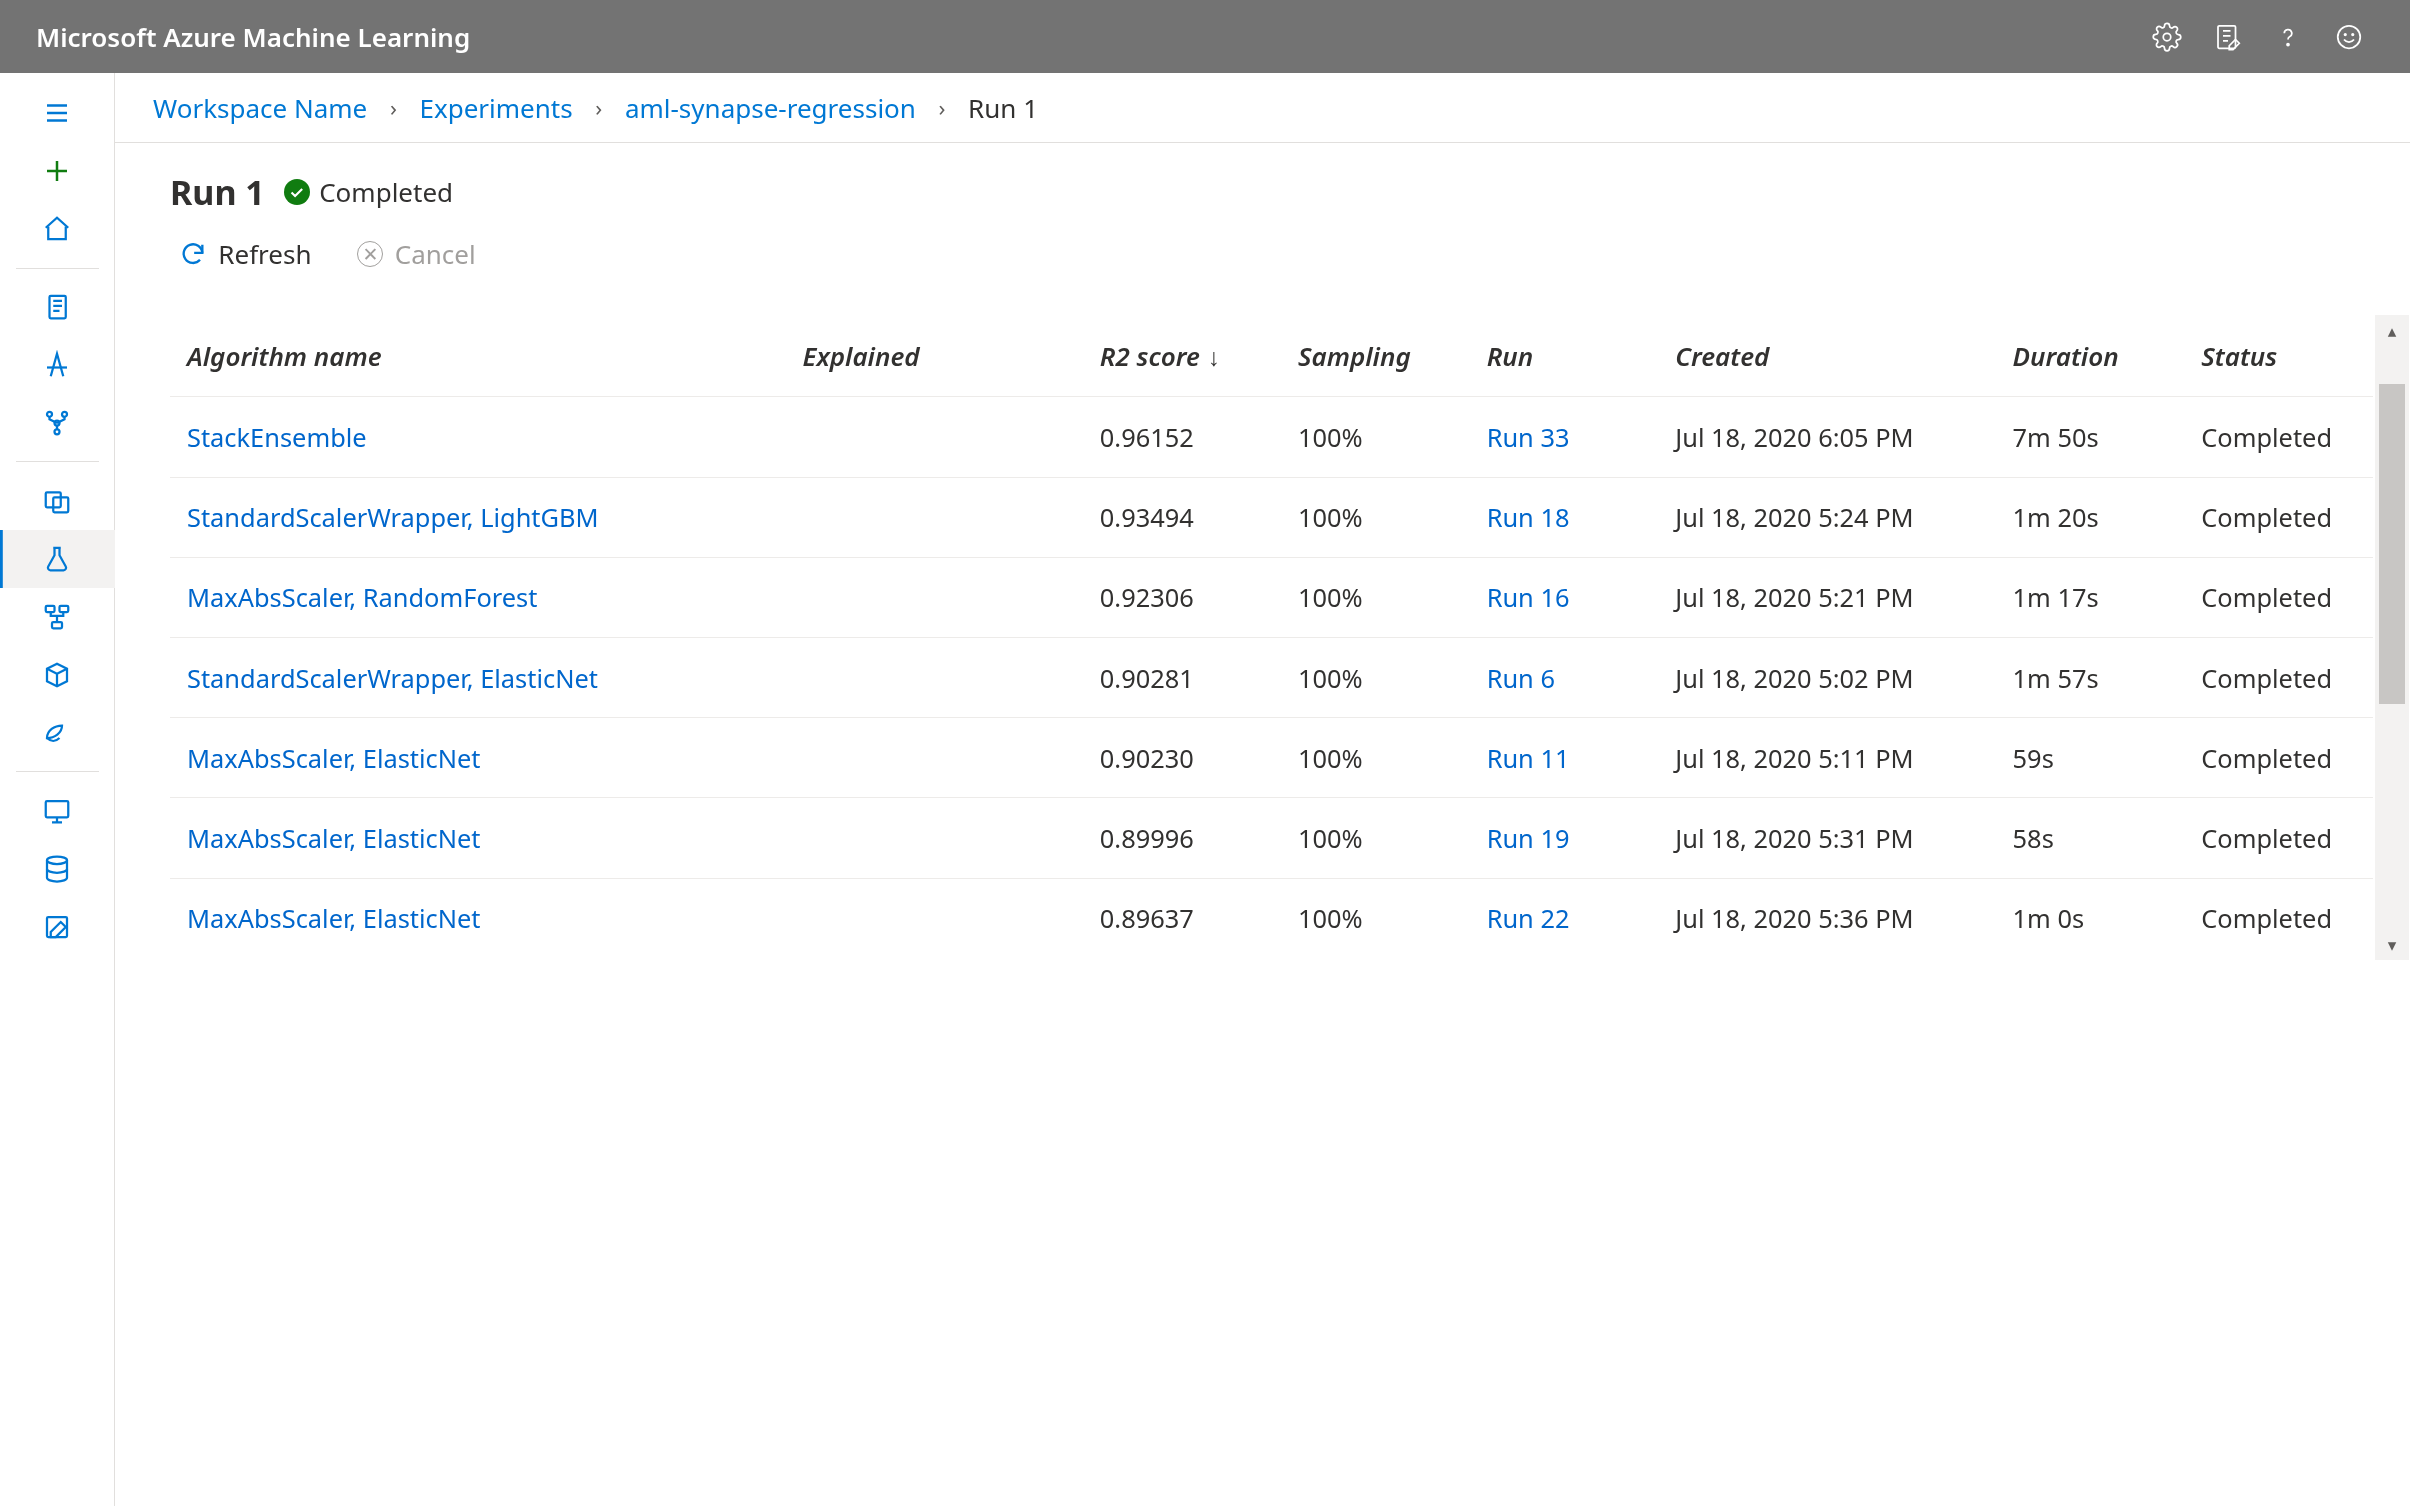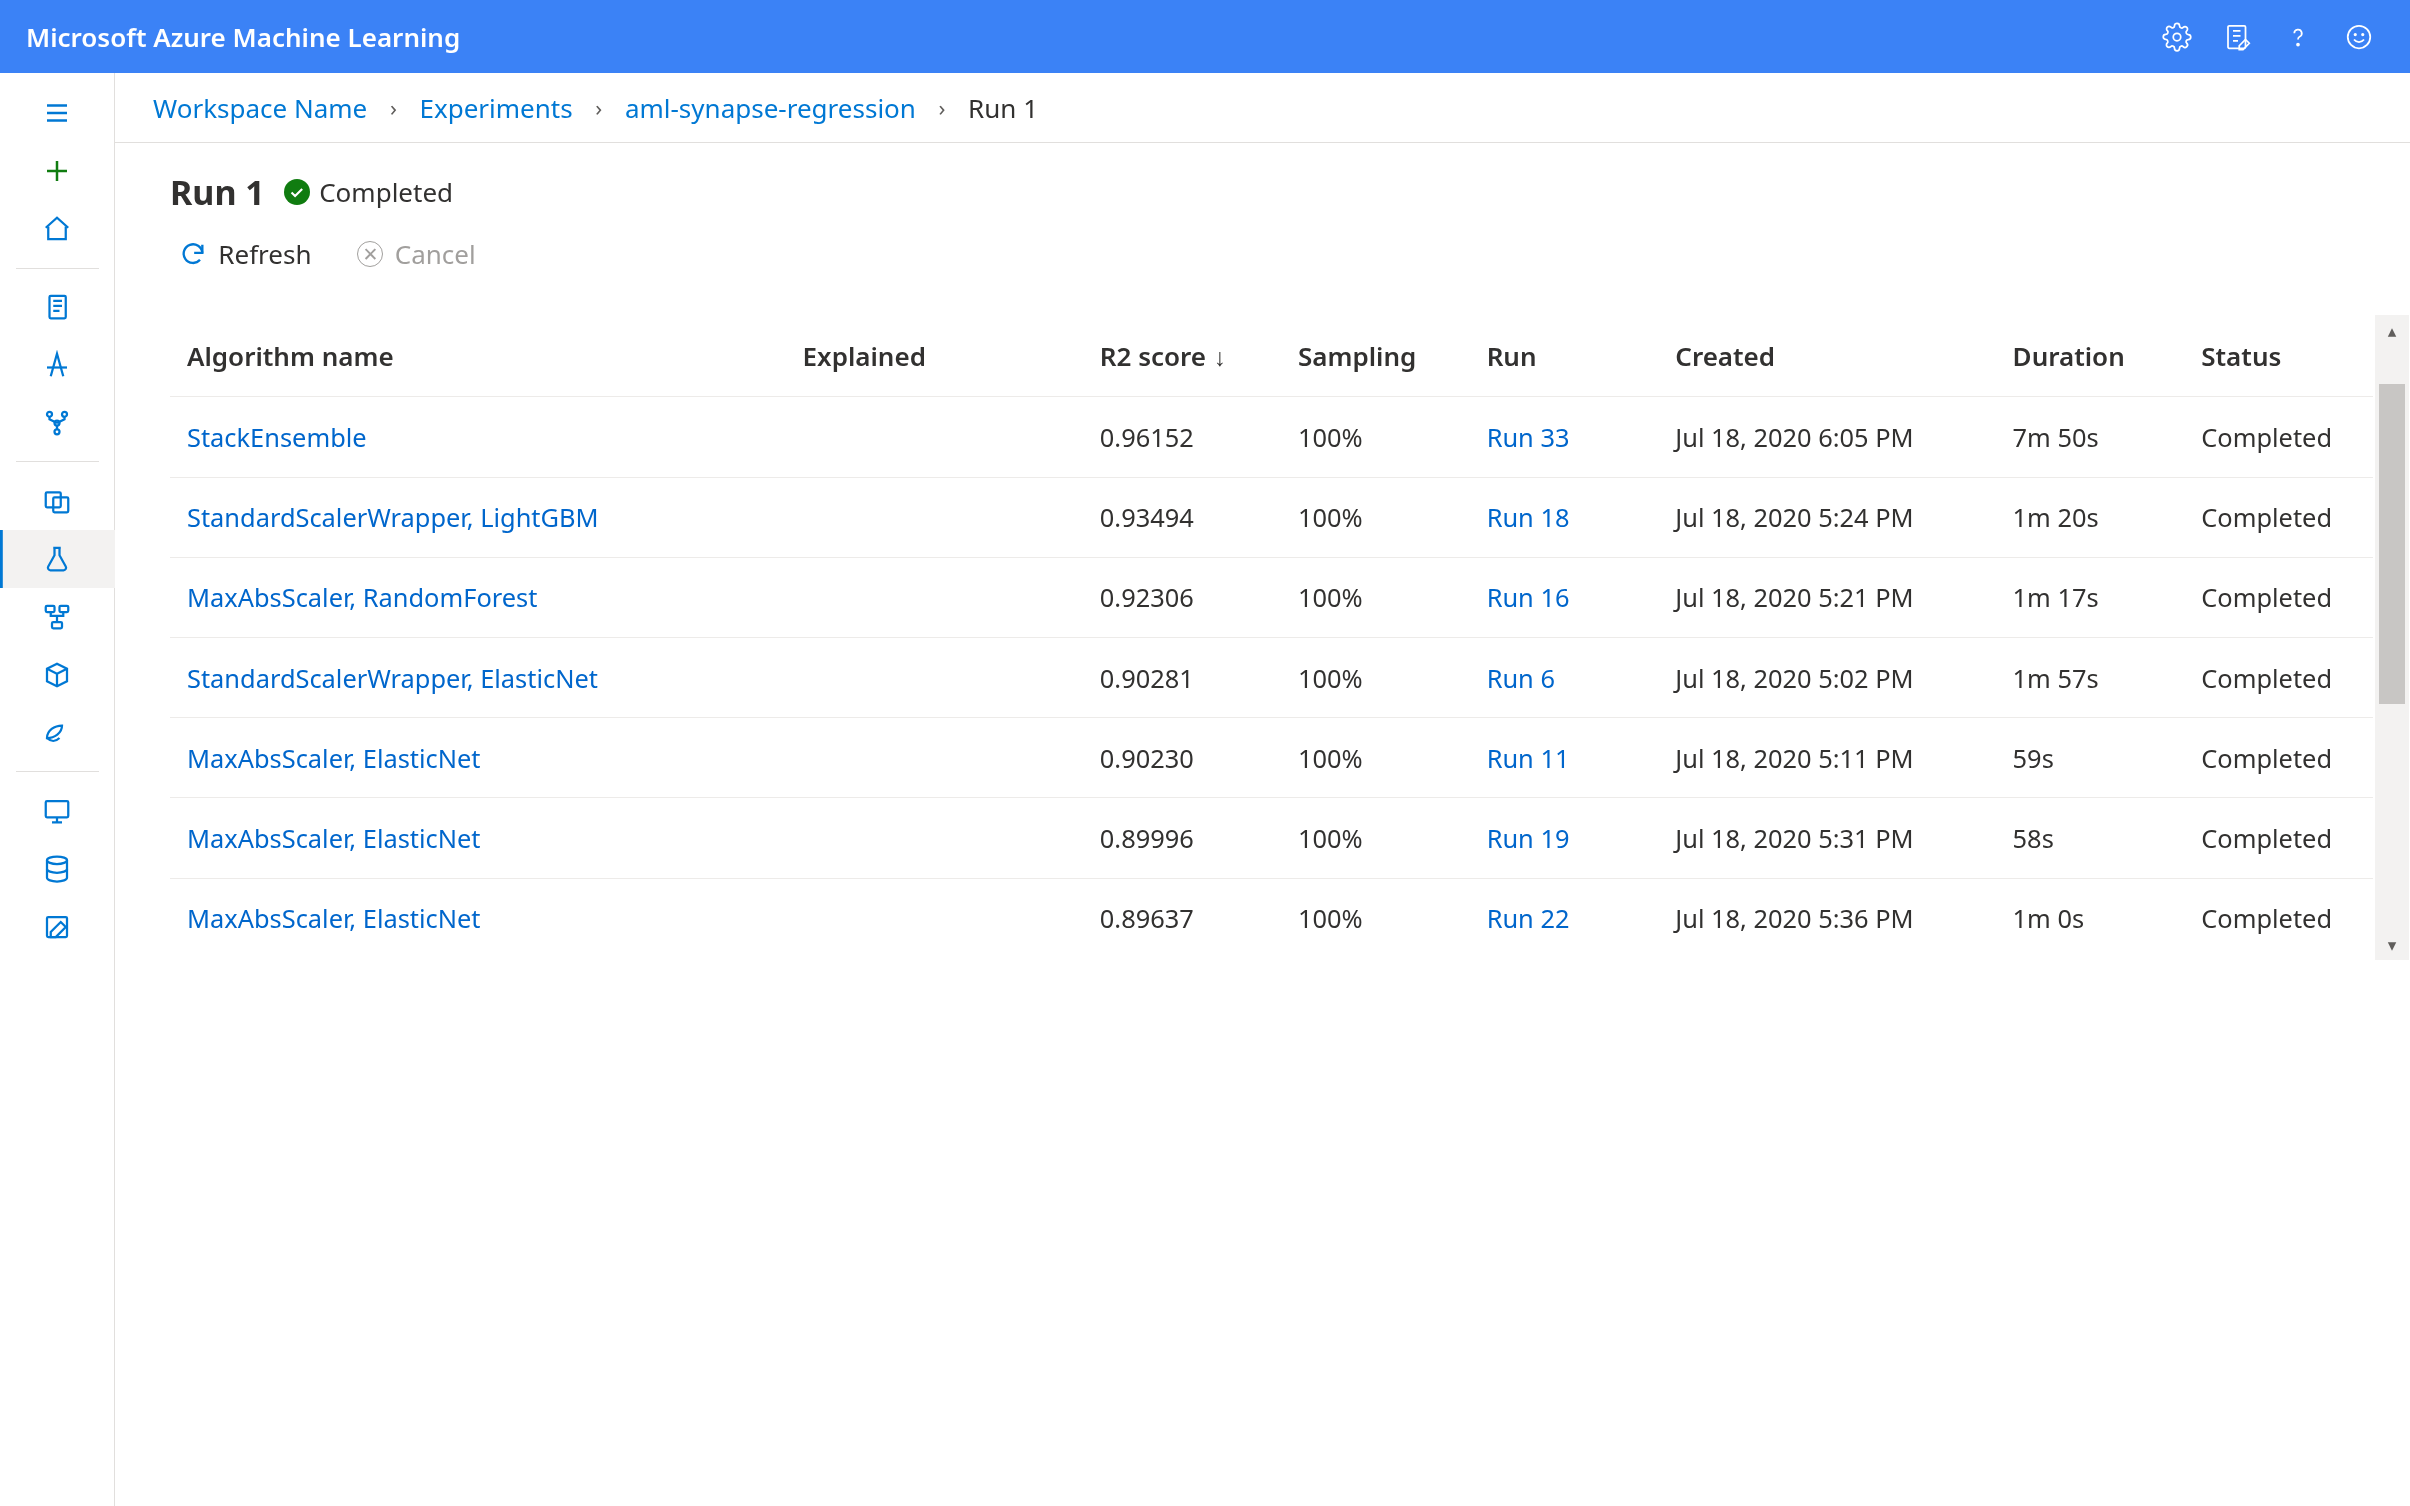--- a/index.html
+++ b/index.html
@@ -1,19 +1,19 @@
 <!DOCTYPE html>
 <html style="font-size:15px"><head>
 <meta charset="utf-8">
 <style>
   * { margin:0; padding:0; box-sizing:border-box; }
   body { font-family:"Segoe UI", system-ui, sans-serif; font-size:24.5px; color:#323130; background:#fff; width:2411px; height:1507px; overflow:hidden; }
 
   
-  .topbar { height:73px; background:#3b82f6; display:flex; align-items:center; padding:0 26px; color:#fff; }
+  .topbar { height:73px; background:#737373; display:flex; align-items:center; padding:0 36px; color:#fff; }
   .topbar-title { font-size:26px; font-weight:600; }
   .topbar-spacer { flex:1; }
   .topbar-icon { width:53px; height:53px; display:flex; align-items:center; justify-content:center; margin-left:7.5px; color:#fff; cursor:pointer; }
   .topbar-icon svg { width:30px; height:30px; stroke:#fff; fill:none; stroke-width:1.4; }
 
   
   .body { display:flex; height:calc(1507px - 73px); }
 
   
   .rail { width:115px; border-right:0.9px solid #e1dfdd; display:flex; flex-direction:column; align-items:center; padding-top:11.3px; }
@@ -58,21 +58,21 @@
 
   
   .table-wrap { position:relative; margin:0 38px 0 55px; }
   .scrollgutter { position:absolute; right:-36px; top:0; bottom:-1.9px; width:34px; background:#f3f2f1; display:flex; flex-direction:column; align-items:center; }
   .scrollgutter .arrow { font-size:17px; color:#605e5c; padding:3.8px 0; cursor:pointer; }
   .scrollgutter .track { flex:1; width:100%; position:relative; }
   .scrollgutter .thumb { position:absolute; left:3.8px; right:3.8px; top:38px; height:320px; background:#c8c6c4; border-radius:0; }
 
   
   table { width:100%; border-collapse:collapse; margin-top:22.6px; }
-  th { text-align:left; font-weight:600; font-size:26px; padding:22.6px 17px 22.6px 17px; white-space:nowrap; }
+  th { text-align:left; font-weight:600; font-size:26px; padding:22.6px 17px 22.6px 17px; white-space:nowrap;font-style:italic; }
   th.sortable .sortarrow { margin-left:7.5px; font-size:24.5px; }
   tbody tr { border-top:0.9px solid #edebe9; }
   td { padding:22.6px 17px; font-size:25.4px; white-space:nowrap; }
   td .alg-link, td .run-link { color:#0066cc; cursor:pointer; }
 
   
   col.c-alg{width:584px;} col.c-exp{width:282px;} col.c-r2{width:188px;}
   col.c-samp{width:179px;} col.c-run{width:179px;}
   col.c-created{width:320px;} col.c-dur{width:179px;} col.c-status{width:179px;}
 </style>

